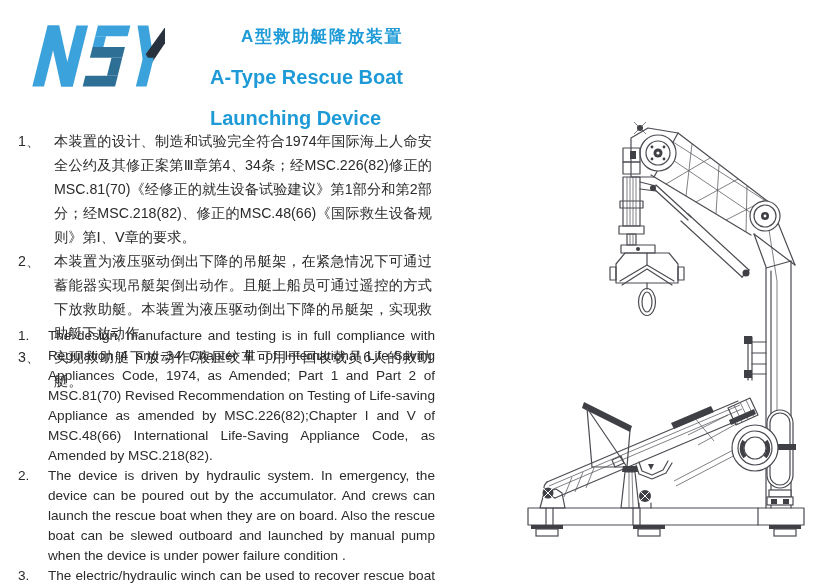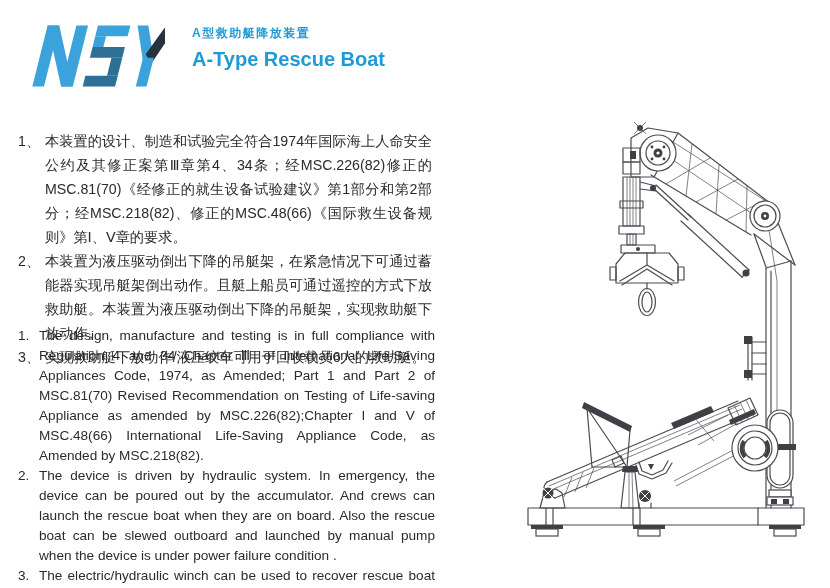--- a/index.html
+++ b/index.html
@@ -7,31 +7,31 @@
     width:830px;height:588px;position:relative;overflow:hidden;
     background:#ffffff;
     font-family:"Liberation Sans","DejaVu Sans",sans-serif;
     color:var(--text,#2b2b2b);
     --line:#4B4B52; --dark:#3F3F46; --accent:#1E9BD7;
   }
   .abs{position:absolute;}
   
   .logo{left:30px;top:14px;width:135px;height:84px;}
   .titles{left:192px;top:25px;width:260px;}
-  .title-zh{font-size:12px;font-weight:bold;color:var(--accent);letter-spacing:1.5px;margin:0 0 6px 0;}
-  .title-en{font-size:20px;font-weight:bold;color:var(--accent);line-height:23px;margin:0;}
+  .title-zh{font-size:17px;font-weight:bold;color:var(--accent);letter-spacing:1.5px;margin:0 0 6px 0;text-align:center;}
+  .title-en{font-size:20px;font-weight:bold;color:var(--accent);line-height:23px;margin:18px;}
   
   .list{left:18px;position:absolute;text-align:justify;}
   .zh-list{top:129px;width:414px;font-size:14.2px;line-height:24px;font-weight:500;}
   .en-list{top:326px;width:417px;font-size:13.6px;line-height:20px;}
   .item{display:flex;}
   .marker{flex:0 0 auto;white-space:nowrap;}
   .zh-list .marker{width:27px;}
   .en-list .marker{width:21px;}
-  .itext{flex:1 1 auto;text-align:justify;}
+  .itext{flex:1 1 auto;text-align:justify;margin-left:9px;}
   
   .figure{left:488px;top:115px;width:342px;height:473px;}
   svg .ln{stroke:var(--line);fill:none;stroke-width:1.2;stroke-linejoin:round;stroke-linecap:round;}
   svg .tn{stroke:var(--line);fill:none;stroke-width:0.7;}
   svg .dk{fill:var(--dark);stroke:none;}
   svg .wh{fill:#ffffff;stroke:var(--line);stroke-width:1.2;}
   svg .da{stroke:var(--dark);fill:none;}
 </style>
 </head>
 <body style="--accent: #1E9BD7; --line: #4B4B52; --dark: #3F3F46; --text: #2b2b2b;">
@@ -51,20 +51,21 @@
 
     <polygon points="100,10 112,10 125,42 116,50" fill="#3BA2DB"></polygon>
     <polygon points="132,10 144,10 126,52 117,42" fill="#28323E"></polygon>
     <polygon points="115,46 127,46 127,78 115,78" fill="#3BA2DB"></polygon>
   </g>
 </svg>
 
 <div class="abs titles">
   <div class="title-zh">A型救助艇降放装置</div>
   <div class="title-en">A-Type Rescue Boat</div>
+  <div class="title-en">Launching Device</div>
 </div>
 
 <div class="list zh-list">
   <div class="item">
     <span class="marker">1、</span>
     <span class="itext">本装置的设计、制造和试验完全符合1974年国际海上人命安全公约及其修正案第Ⅲ章第4、34条；经MSC.226(82)修正的MSC.81(70)《经修正的就生设备试验建议》第1部分和第2部分；经MSC.218(82)、修正的MSC.48(66)《国际救生设备规则》第Ⅰ、Ⅴ章的要求。</span>
   </div>
   <div class="item">
     <span class="marker">2、</span>
     <span class="itext">本装置为液压驱动倒出下降的吊艇架，在紧急情况下可通过蓄能器实现吊艇架倒出动作。且艇上船员可通过遥控的方式下放救助艇。本装置为液压驱动倒出下降的吊艇架，实现救助艇下放动作。</span>

